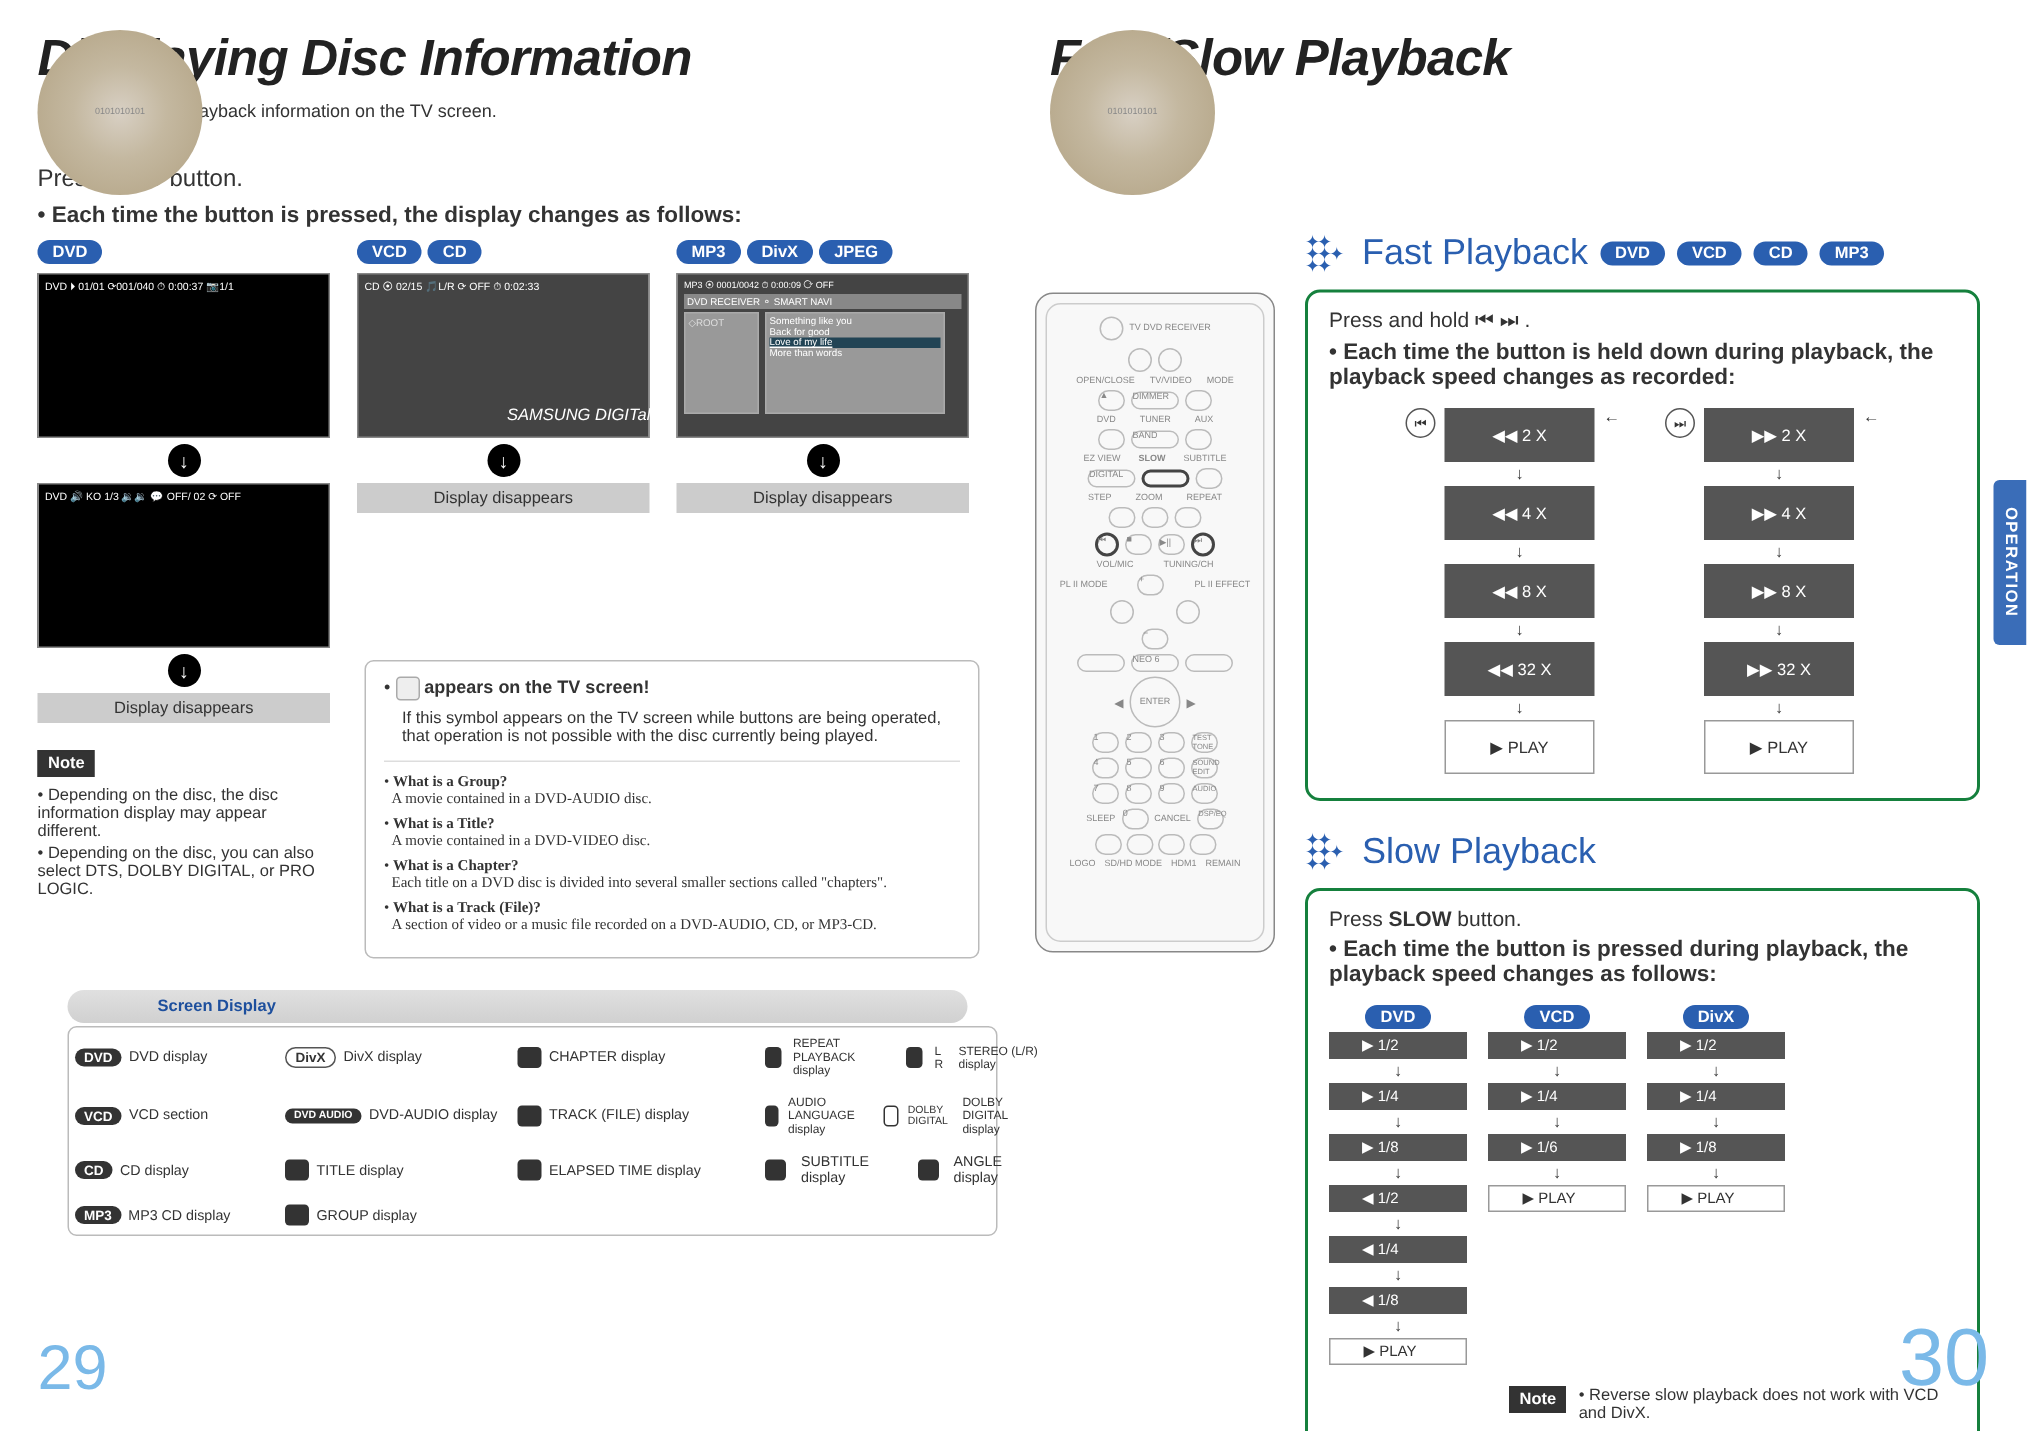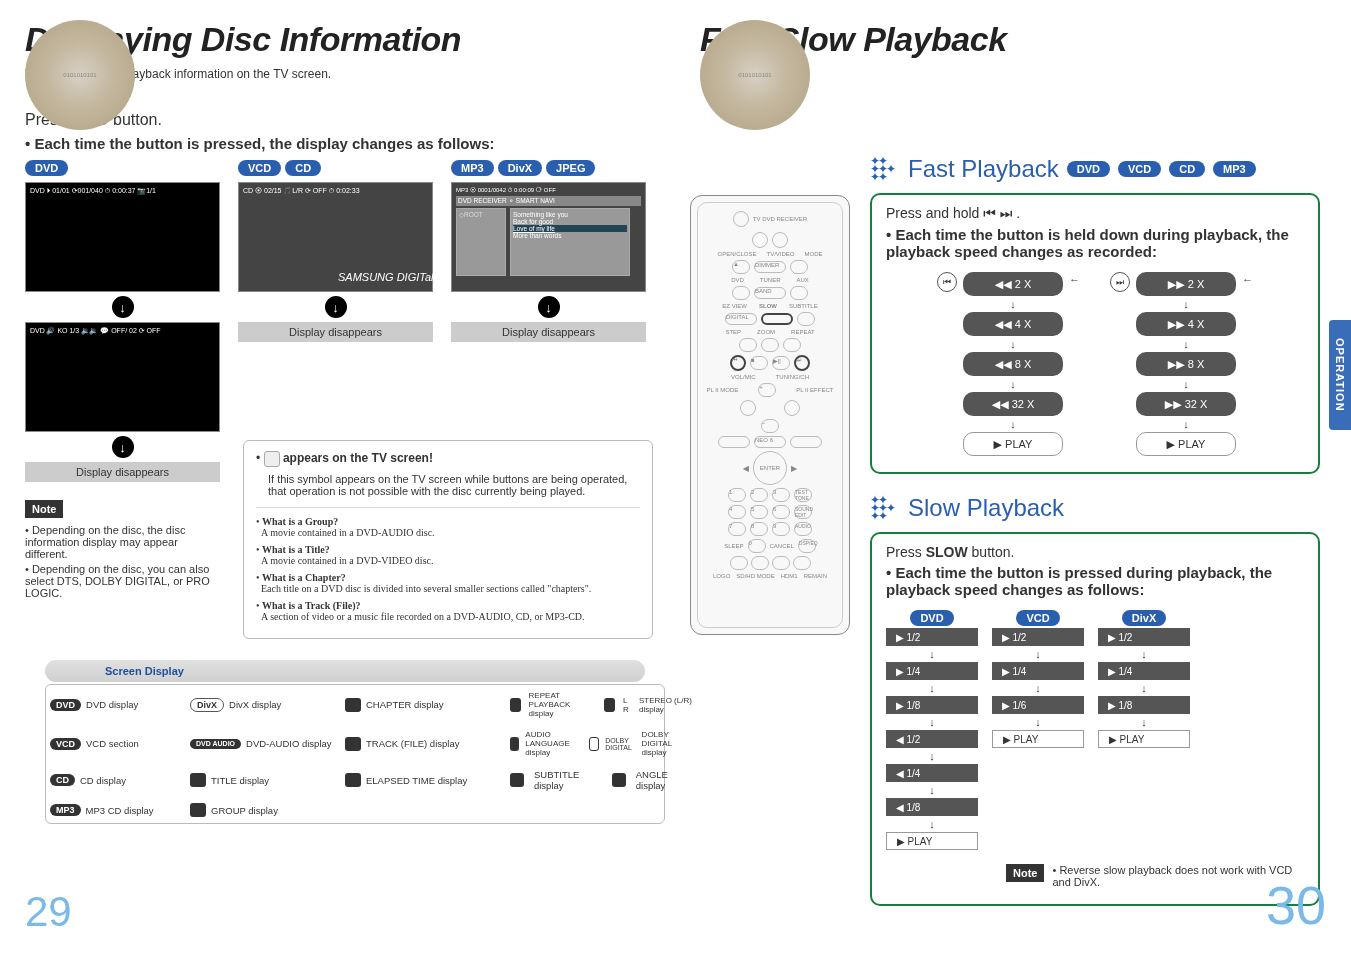--- a/index.html
+++ b/index.html
@@ -167,33 +167,33 @@
   }
   .fast-box, .slow-box {
     border:2px solid #15803d; border-radius:10px;
     padding:10px 14px 16px; margin-bottom:20px;
   }
   .sub-head { font-size:14px; color:#333; margin-bottom:4px; }
   .sub-head b { font-weight:bold; }
   .speeds-row { display:flex; gap:30px; margin-top:12px; justify-content:center;}
   .speed-col { display:flex; flex-direction:column; align-items:center; gap:2px; }
   .speed-item {
-    width:100px; height:24px; background:#555; color:#fff;
+    width:100px; height:36px; background:#555; color:#fff;
     font-size:11px; display:flex; align-items:center; justify-content:center;
-    gap:4px; position:relative;border-radius:10px;
+    gap:4px; position:relative;
   }
   .speed-item:first-child { position:relative; }
   .speed-arrow { font-size:11px; color:#333; }
   .btn-circle { width:20px; height:20px; border:1.5px solid #555; border-radius:10px;
     display:inline-flex; align-items:center; justify-content:center; font-size:9px; background:#fff; }
   .slow-cols { display:flex; gap:14px; margin-top:12px; justify-content:flex-start;}
   .slow-col { display:flex; flex-direction:column; align-items:center; gap:2px; }
   .slow-item {
     width:92px; height:18px; background:#555; color:#fff;
-    font-size:10px; display:flex; align-items:center; padding-left:10px; gap:6px;
+    font-size:10px; display:flex; align-items:center; padding-left:22px; gap:6px;
   }
   .note-inline {
     display:flex; align-items:flex-start; gap:8px; margin-top:14px;
     font-size:11px;
   }
   .op-tab {
     position:absolute; right:0; top:320px;
     width:22px; height:110px;
     background:#3a6db8; color:#fff;
     writing-mode:vertical-rl; text-orientation:mixed;

